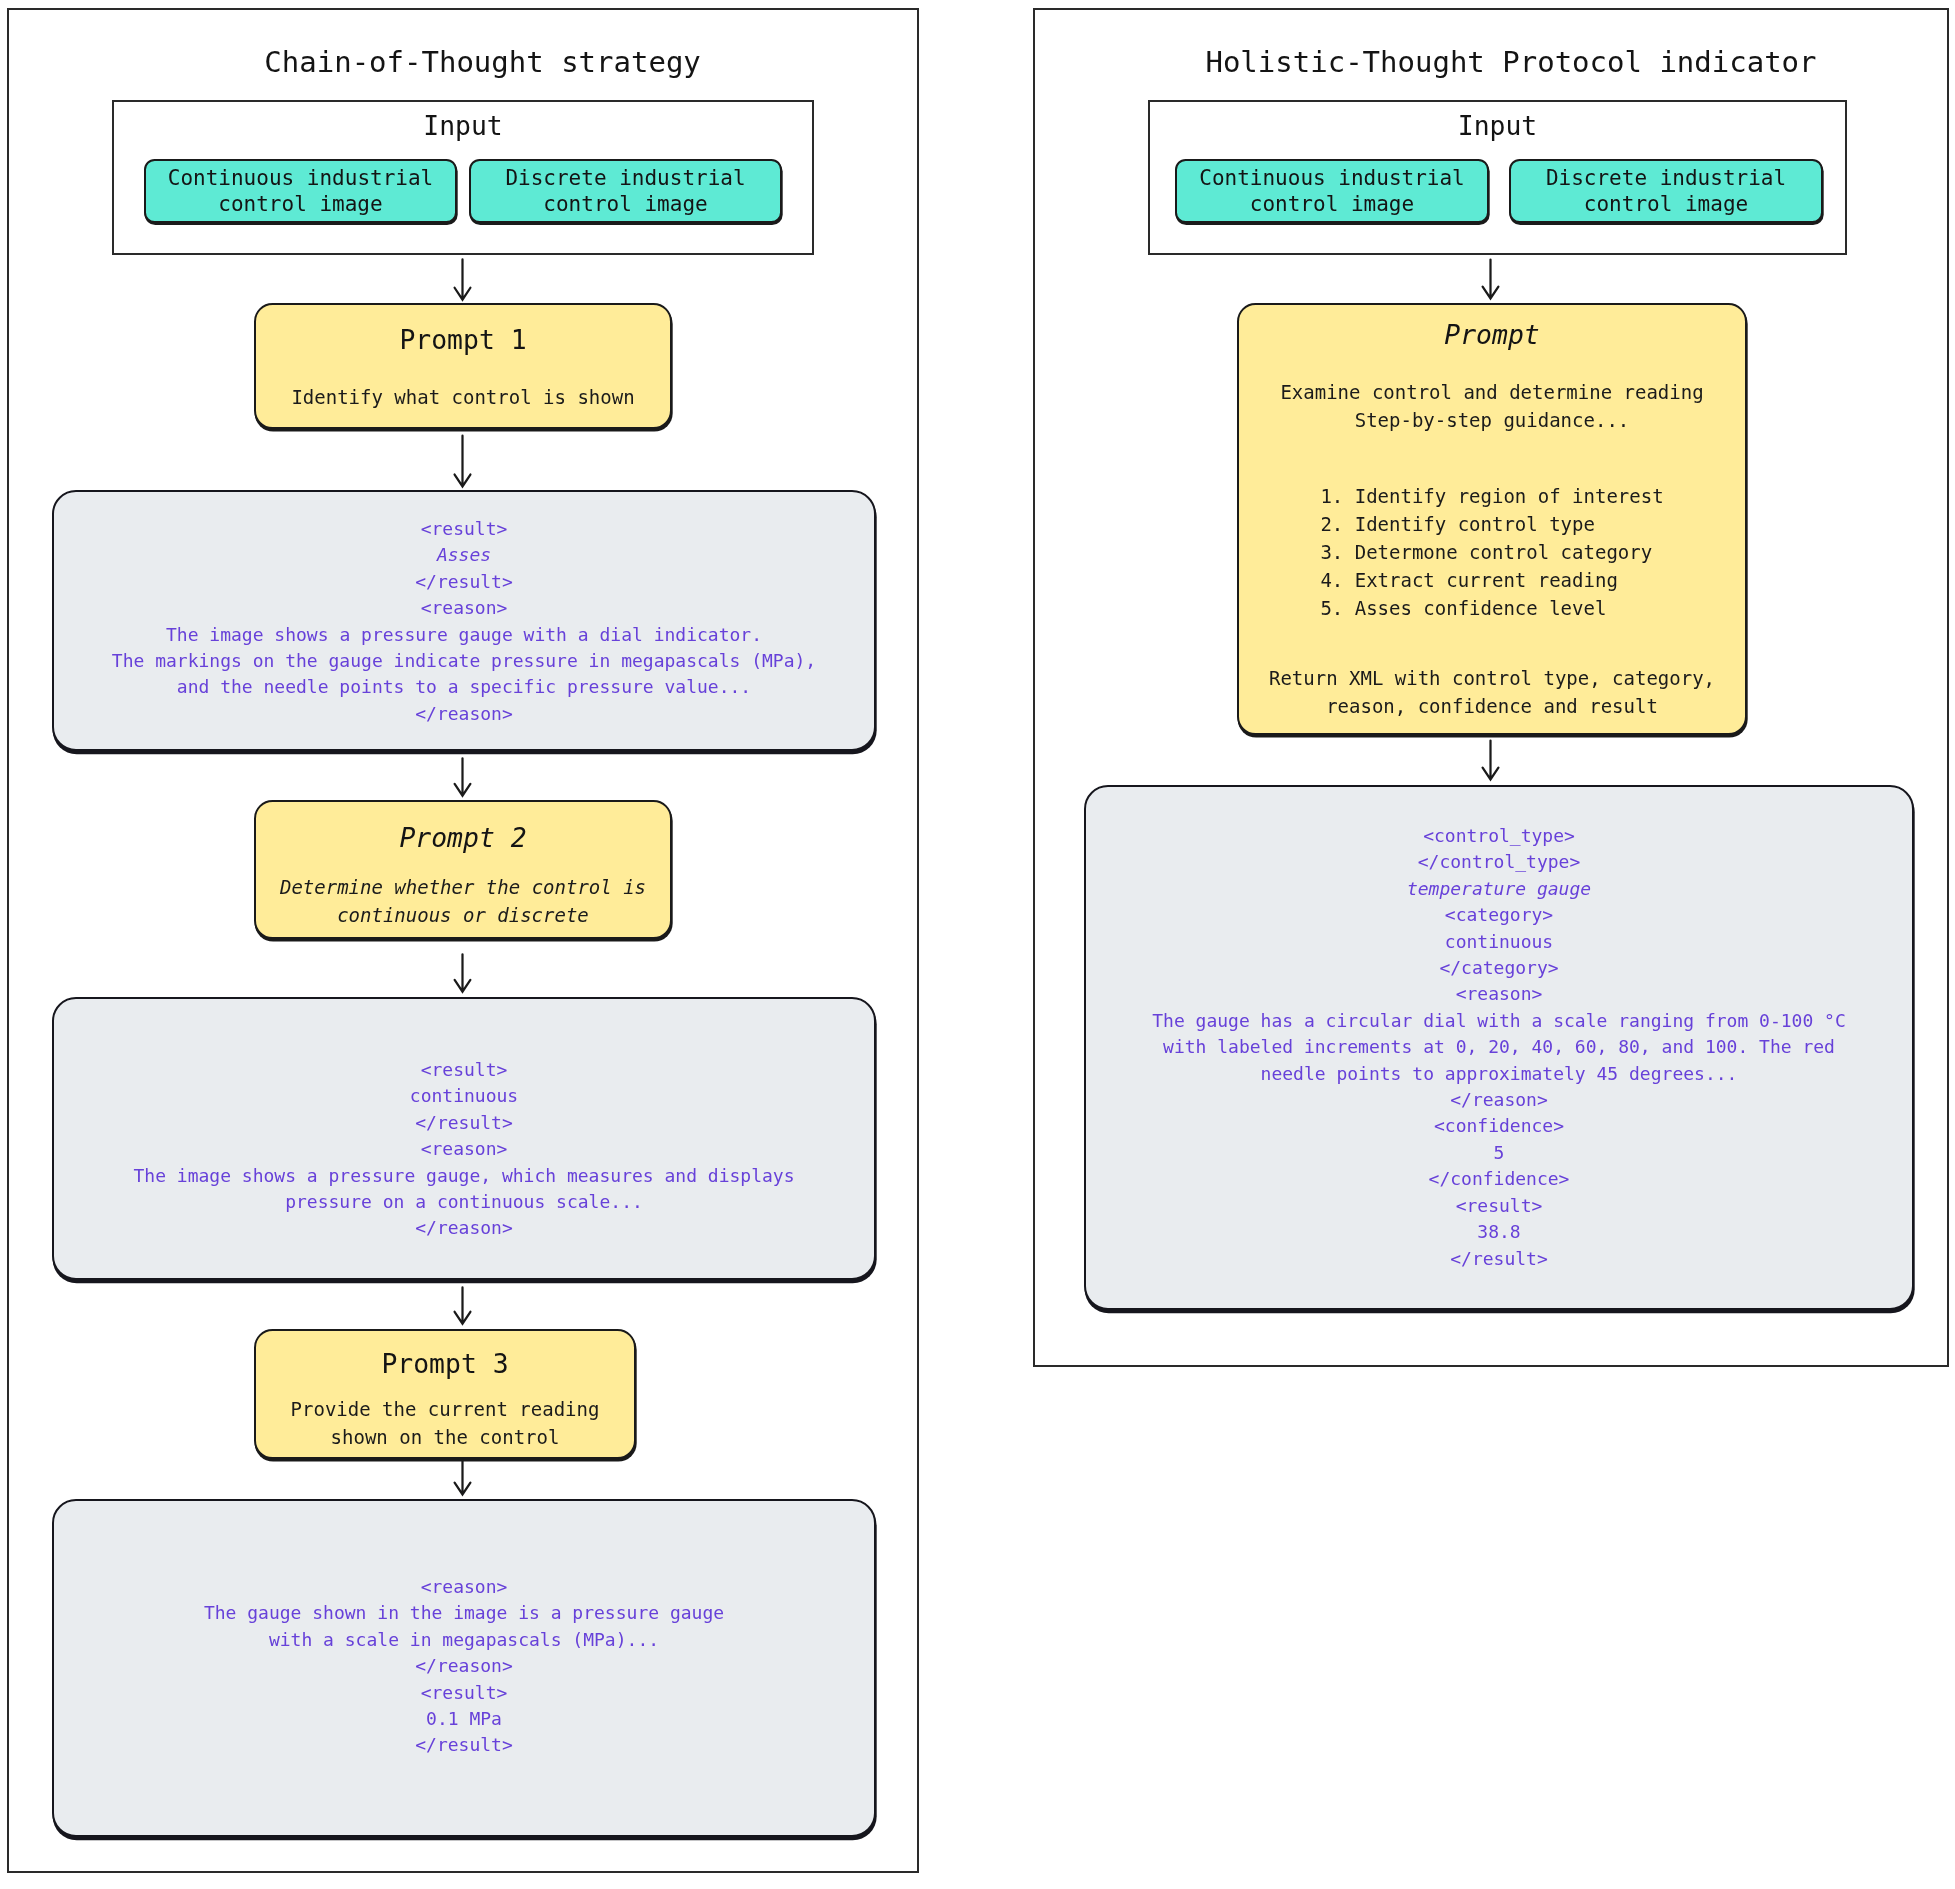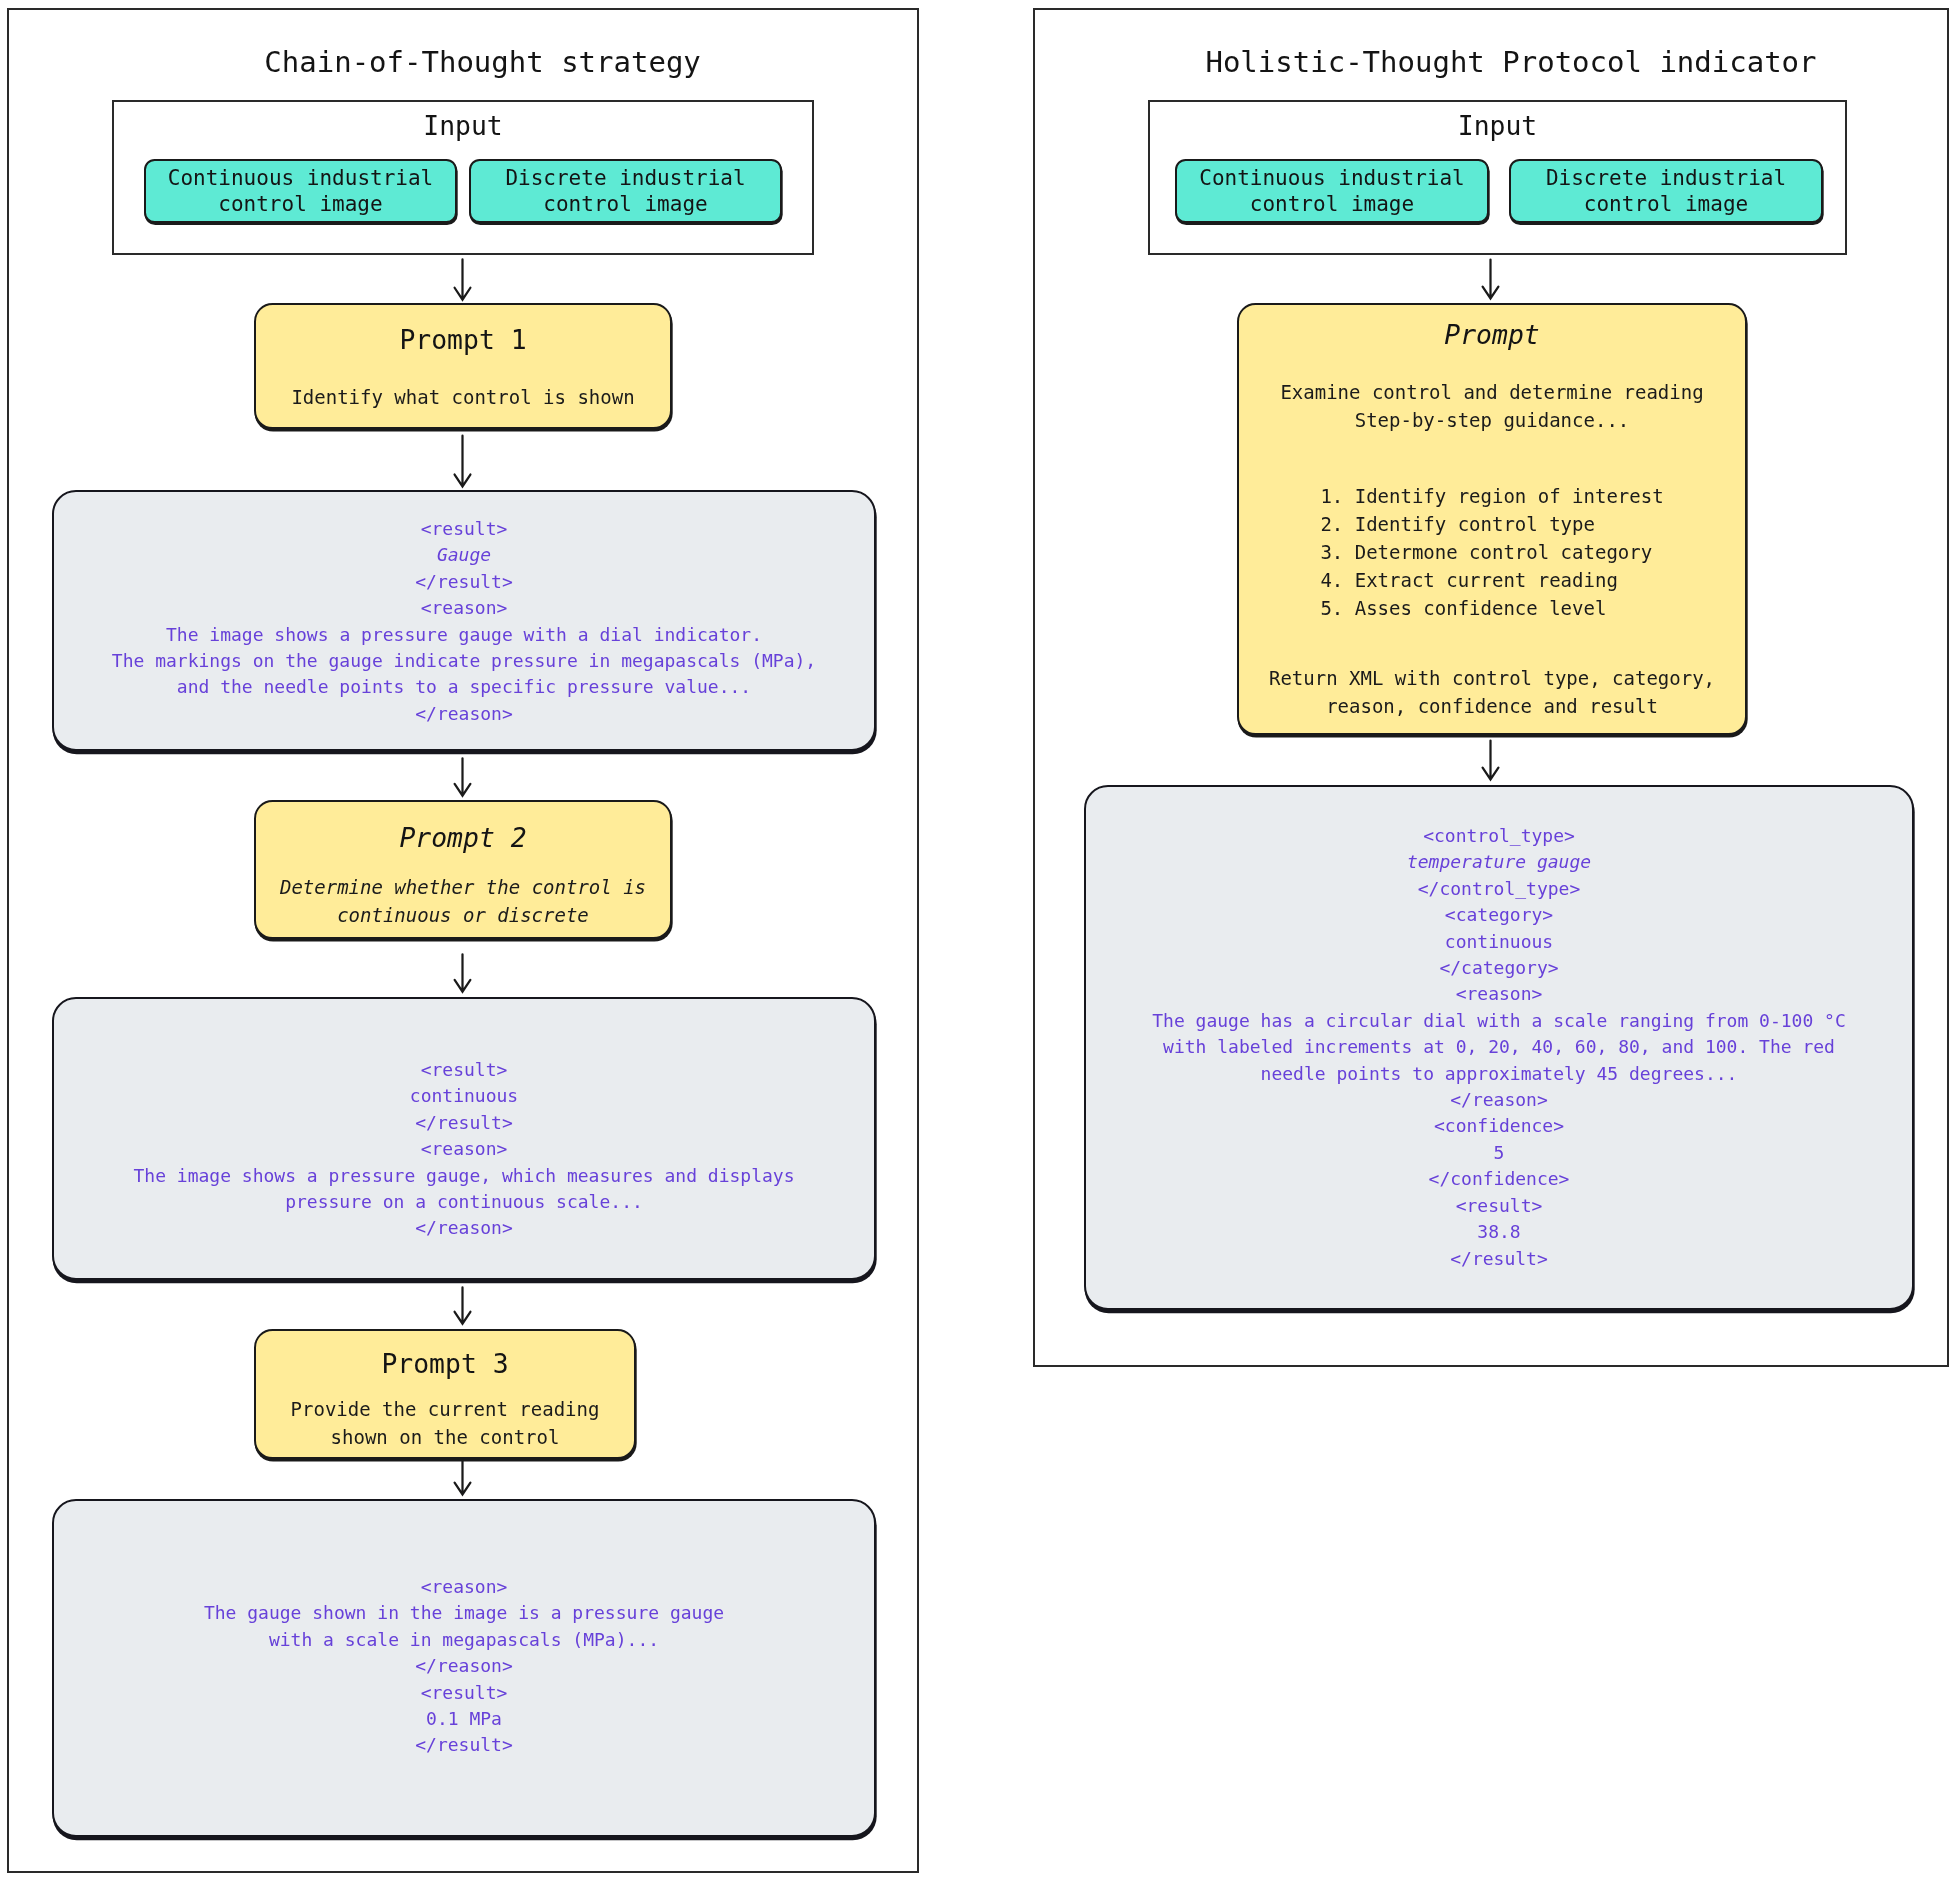--- a/index.html
+++ b/index.html
@@ -123,21 +123,21 @@
     <div class="ptitle" style="margin-top:18.5px;">Prompt 1</div>
     <div class="pbody" style="margin-top:28px;">Identify what control is shown</div>
   </div>
 
   <svg class="arrow" style="left:448px;top:434px;" width="29" height="56" viewBox="0 0 44 84">
     <path d="M22 2 V78 M10 61 L22 79 L34 61" fill="none" stroke="#1a1a1a" stroke-width="3.4" stroke-linecap="round"></path>
   </svg>
 
   <div class="graybox" style="left:52px;top:490px;width:824px;height:261px;padding-top:24px;">
     <div class="pline">&lt;result&gt;</div>
-    <div class="pline italic">Gauge</div>
+    <div class="pline italic">Asses</div>
     <div class="pline">&lt;/result&gt;</div>
     <div class="pline">&lt;reason&gt;</div>
     <div class="pline">The image shows a pressure gauge with a dial indicator.</div>
     <div class="pline">The markings on the gauge indicate pressure in megapascals (MPa),</div>
     <div class="pline">and the needle points to a specific pressure value...</div>
     <div class="pline">&lt;/reason&gt;</div>
   </div>
 
   <svg class="arrow" style="left:448px;top:757px;" width="29" height="42" viewBox="0 0 44 64">
     <path d="M22 2 V58 M10 41 L22 59 L34 41" fill="none" stroke="#1a1a1a" stroke-width="3.4" stroke-linecap="round"></path>
@@ -213,22 +213,22 @@
     <div class="pbody" style="margin-top:42px;">Return XML with control type, category,
 reason, confidence and result</div>
   </div>
 
   <svg class="arrow" style="left:1476px;top:739px;" width="29" height="44" viewBox="0 0 44 66">
     <path d="M22 2 V60 M10 43 L22 61 L34 43" fill="none" stroke="#1a1a1a" stroke-width="3.4" stroke-linecap="round"></path>
   </svg>
 
   <div class="graybox" style="left:1084px;top:785px;width:830px;height:525px;padding-top:36px;">
     <div class="pline">&lt;control_type&gt;</div>
+    <div class="pline">&lt;/control_type&gt;</div>
     <div class="pline italic">temperature gauge</div>
-    <div class="pline">&lt;/control_type&gt;</div>
     <div class="pline">&lt;category&gt;</div>
     <div class="pline">continuous</div>
     <div class="pline">&lt;/category&gt;</div>
     <div class="pline">&lt;reason&gt;</div>
     <div class="pline">The gauge has a circular dial with a scale ranging from 0-100 °C</div>
     <div class="pline">with labeled increments at 0, 20, 40, 60, 80, and 100. The red</div>
     <div class="pline">needle points to approximately 45 degrees...</div>
     <div class="pline">&lt;/reason&gt;</div>
     <div class="pline">&lt;confidence&gt;</div>
     <div class="pline">5</div>

